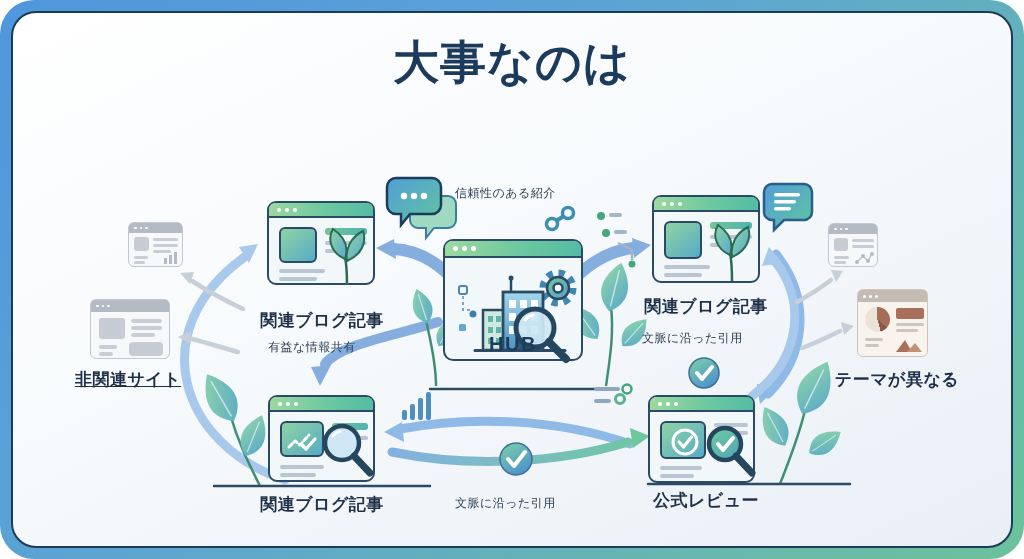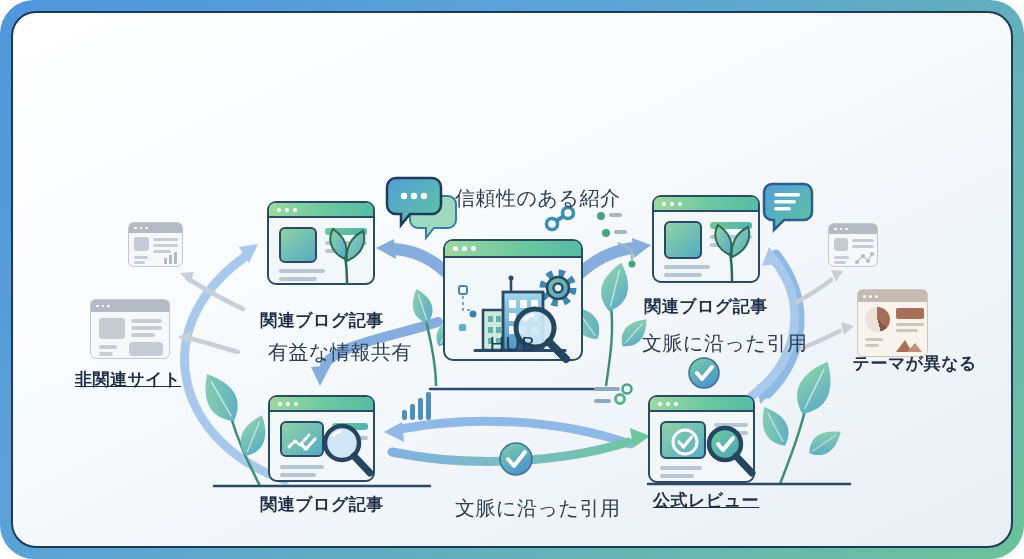--- a/index.html
+++ b/index.html
@@ -34,37 +34,37 @@
   .ph { position:absolute; background:#b9c5d3; border-radius:2px; }
   .ph.green { background:linear-gradient(90deg,#74c597,#4fb3af); border-radius:3px; }
   .ph.gray { background:#c9ced6; }
   .ph.tan { background:#cfc6bb; }
   .imgblock { position:absolute; background:linear-gradient(140deg,#8fd3a3 0%,#56abc6 100%);
               border:2px solid #2b4a68; border-radius:6px; }
   .grayblock { position:absolute; background:#c7ccd4; border-radius:3px; }
 
   .node-label { position:absolute; font-size:17px; font-weight:700; color:#1e3048;
                 text-align:center; letter-spacing:.5px; white-space:nowrap; }
-  .annot { position:absolute; font-size:20px; font-weight:500; color:#2c3e52;
+  .annot { position:absolute; font-size:12px; font-weight:500; color:#2c3e52;
            letter-spacing:.5px; white-space:nowrap; }
   .hub-badge { position:absolute; left:0; right:0; bottom:3px; text-align:center;
-               font-size:20px; font-weight:400; color:#1d3c5c; letter-spacing:1.5px; }
+               font-size:20px; font-weight:700; color:#1d3c5c; letter-spacing:1.5px; }
   .hub-label { position:absolute; font-size:18px; font-weight:700; color:#1e3048;
                text-align:center; letter-spacing:1px; white-space:nowrap; }
   svg.abs { position:absolute; overflow:visible; }
 </style>
 </head>
 <body>
 
 <div class="stage">
   <div class="frame"></div>
   <div class="panel"></div>
 
   <div class="title">
-    <br>
+    <span>大事なのは</span><br>
   </div>
 
   <svg class="overlay" width="1024" height="559" viewBox="0 0 1024 559">
     <defs>
       <linearGradient id="lgLeaf" x1="0" y1="0" x2="1" y2="1">
         <stop offset="0" stop-color="#92d7a8"></stop>
           <stop offset="1" stop-color="#57a8c9"></stop>
       </linearGradient>
       <linearGradient id="lgArrowBG" x1="392" y1="450" x2="650" y2="440" gradientUnits="userSpaceOnUse">
         <stop offset="0" stop-color="#84b2e0"></stop>
@@ -411,21 +411,21 @@
           <linearGradient id="lgMC" x1="0" y1="0" x2="1" y2="1">
             <stop offset="0" stop-color="#6fcd9d"></stop>
             <stop offset="1" stop-color="#4fa2b8"></stop>
           </linearGradient>
         </defs>
       <circle cx="23" cy="23" r="16" fill="url(#lgMC)" stroke="#24465f" stroke-width="4.5"></circle>
       <path d="M16,23 l5,6 l10,-12" fill="none" stroke="#fff" stroke-width="4" stroke-linecap="round" stroke-linejoin="round"></path>
       <path d="M34,35 L50,52" stroke="#24465f" stroke-width="7" stroke-linecap="round"></path>
     </svg>
   </div>
-  <div class="node-label" style="left:626px; top:489px; width:160px;text-decoration:underline;">公式レビュー</div>
+  <div class="node-label" style="left:626px; top:489px; width:160px;">公式レビュー</div>
 
   <div class="win gray" style="left:128px; top:222px; width:55px; height:45px;">
     <div class="bar">
         <i></i>
         <i></i>
         <i></i>
       </div>
     <div class="grayblock" style="left:5px; top:14px; width:15px; height:14px;"></div>
     <div class="ph gray" style="left:24px; top:15px; width:25px; height:3px;"></div>
     <div class="ph gray" style="left:24px; top:21px; width:25px; height:3px;"></div>
@@ -484,14 +484,14 @@
     <div style="position:absolute; left:38px; top:18px; width:28px; height:11px; background:#a8705a; border-radius:2px;"></div>
     <div class="ph tan" style="left:38px; top:33px; width:28px; height:3px;"></div>
     <div class="ph tan" style="left:38px; top:39px; width:22px; height:3px;"></div>
     <div class="ph tan" style="left:7px; top:48px; width:18px; height:3px;"></div>
     <div class="ph tan" style="left:7px; top:54px; width:14px; height:3px;"></div>
     <svg class="abs" style="left:36px; top:44px;" width="30" height="19" viewBox="0 0 30 19">
       <path d="M2,18 L11,6 L18,18 Z" fill="#a8705a"></path>
       <path d="M13,18 L21,9 L28,18 Z" fill="#c29078"></path>
     </svg>
   </div>
-  <div class="node-label" style="left:817px; top:352px; width:160px;text-align:right;">テーマが異なる</div>
+  <div class="node-label" style="left:817px; top:368px; width:160px;">テーマが異なる</div>
 </div>
 
 </body></html>

